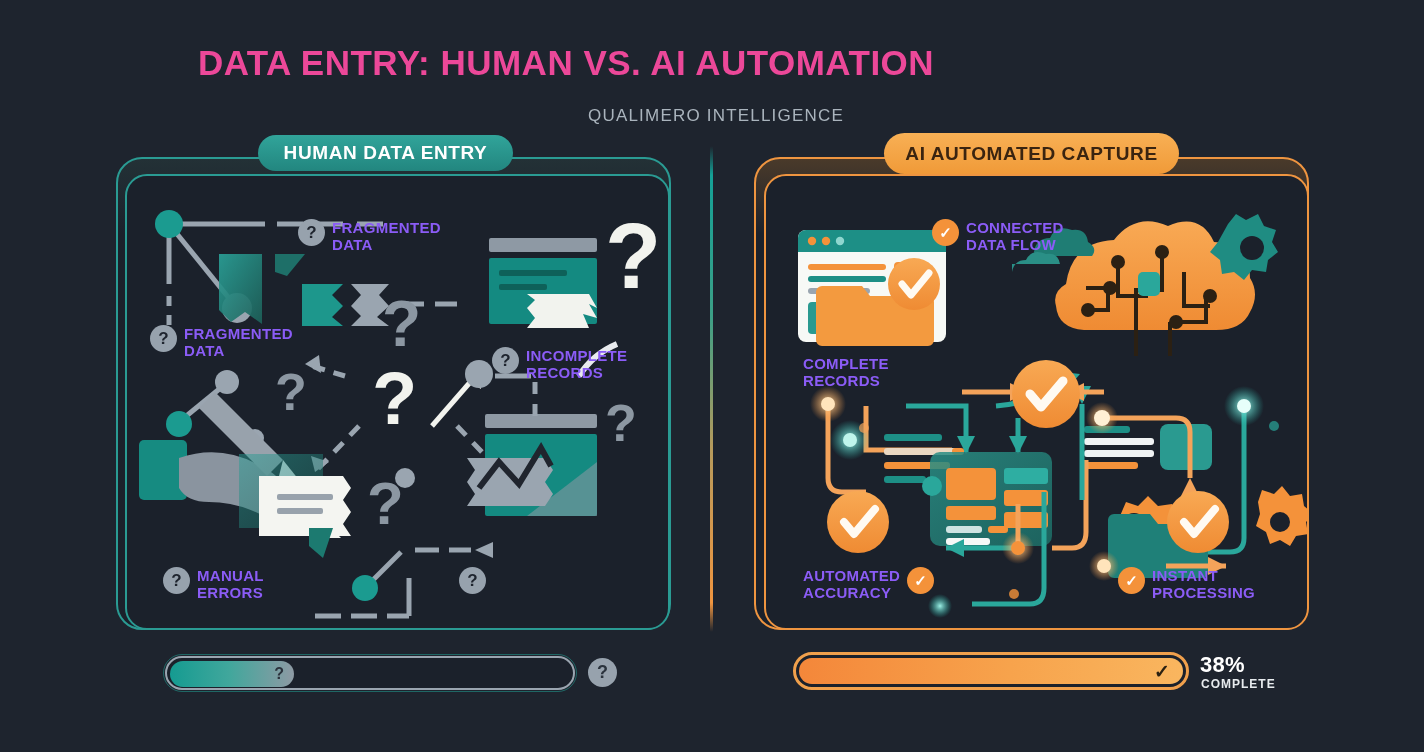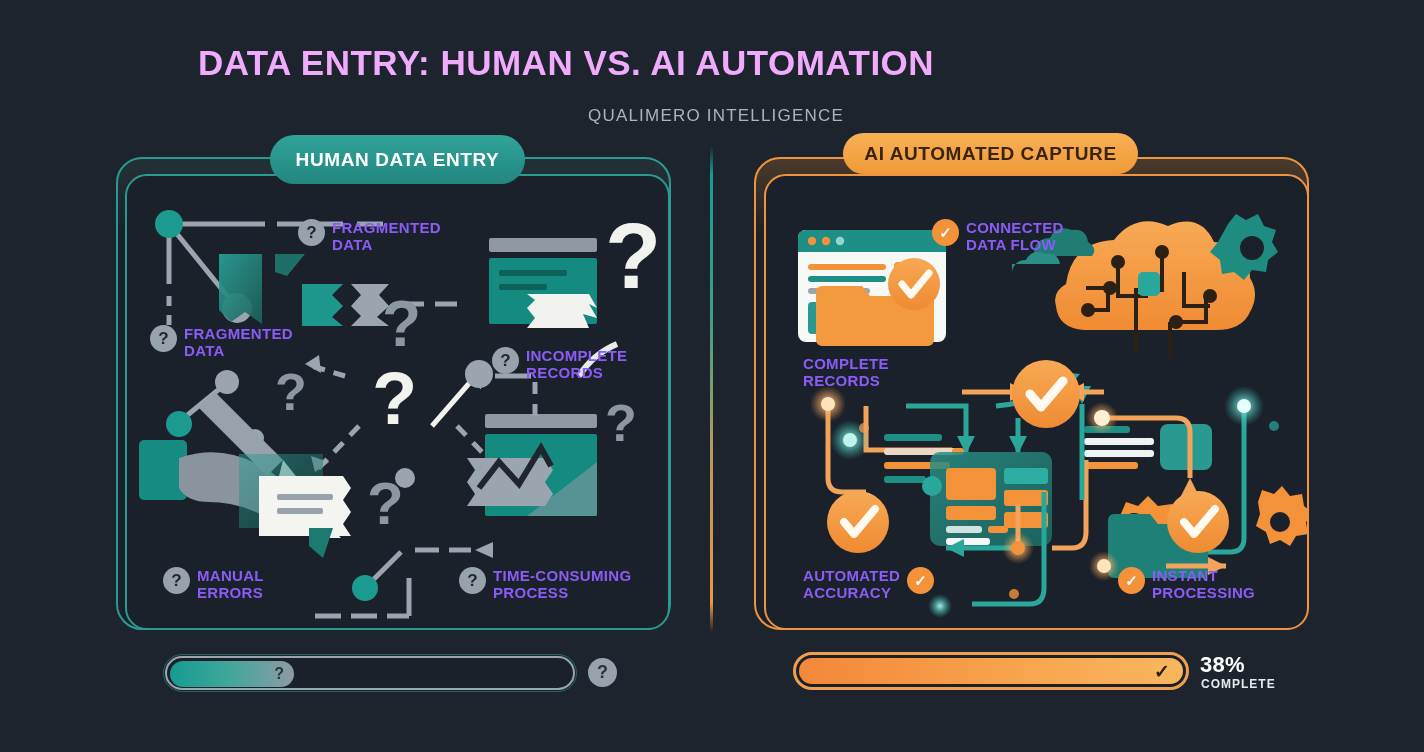--- a/index.html
+++ b/index.html
@@ -9,21 +9,21 @@
     font-family:"Liberation Sans", sans-serif;
     overflow:hidden;
     position:relative;
   }
 
   
   #header { position:absolute; top:0; left:0; width:1424px; height:120px; text-align:center; }
   #title {
     position:absolute; top:43px; left:0; width:1132px;
     font-size:35px; font-weight:bold; letter-spacing:0.5px;
-    color:#f0abfc; text-transform:uppercase;
+    color:#ec4899; text-transform:uppercase;
   }
   #subtitle {
     position:absolute; top:86px; left:4px; width:1424px;
     font-size:17px; font-weight:normal; letter-spacing:1.2px;
     color:#aab4bd; text-transform:uppercase;margin-top:20px;
   }
 
   
   .panel-outer { position:absolute; border-radius:26px; }
   .panel-inner { position:absolute; border-radius:22px; background:#1b212b; overflow:hidden; }
@@ -48,26 +48,26 @@
   }
 
   
   .badge {
     position:absolute; border-radius:25px;
     display:flex; align-items:center; justify-content:center;
     font-size:19px; font-weight:bold; letter-spacing:0.6px;
     text-transform:uppercase; z-index:40;
   }
   #human-badge {
-    left:270px; top:135px; width:255px; height:49px;
+    left:258px; top:135px; width:255px; height:36px;
     background:linear-gradient(180deg,#31a49a 0%,#22867f 100%);
     color:#ffffff;
   }
   #ai-badge {
-    left:843px; top:133px; width:295px; height:41px;
+    left:884px; top:133px; width:295px; height:41px;
     background:linear-gradient(180deg,#f8b055 0%,#f09a38 100%);
     color:#3a2410;
   }
 
   
   #divider {
     position:absolute; left:710px; top:146px; width:3px; height:486px;
     background:linear-gradient(180deg,#1e242e 0%,#14a096 6%,#3c9f86 35%,#b59a5c 62%,#ef9540 94%,#1e242e 100%);
     border-radius:2px; z-index:5;
   }
@@ -249,22 +249,20 @@
   <span class="feature-label">INCOMPLETE
 RECORDS</span>
 </div>
 <div class="feature" style="left:163px; top:567px;">
   <span class="badge-icon q-icon">?</span>
   <span class="feature-label">MANUAL
 ERRORS</span>
 </div>
 <div class="feature" style="left:459px; top:567px;">
   <span class="badge-icon q-icon">?</span>
-  <span class="feature-label">TIME-CONSUMING
-PROCESS</span>
 </div>
 
 <div class="panel-outer" id="ai-outer"></div>
 <div class="panel-inner" id="ai-inner">
   <div class="scene">
     <svg width="541" height="452" viewBox="0 0 541 452">
       <defs>
         <linearGradient id="orangeG" x1="0" y1="0" x2="0" y2="1">
           <stop offset="0%" stop-color="#f8a954"></stop>
             <stop offset="100%" stop-color="#ef8b33"></stop>

